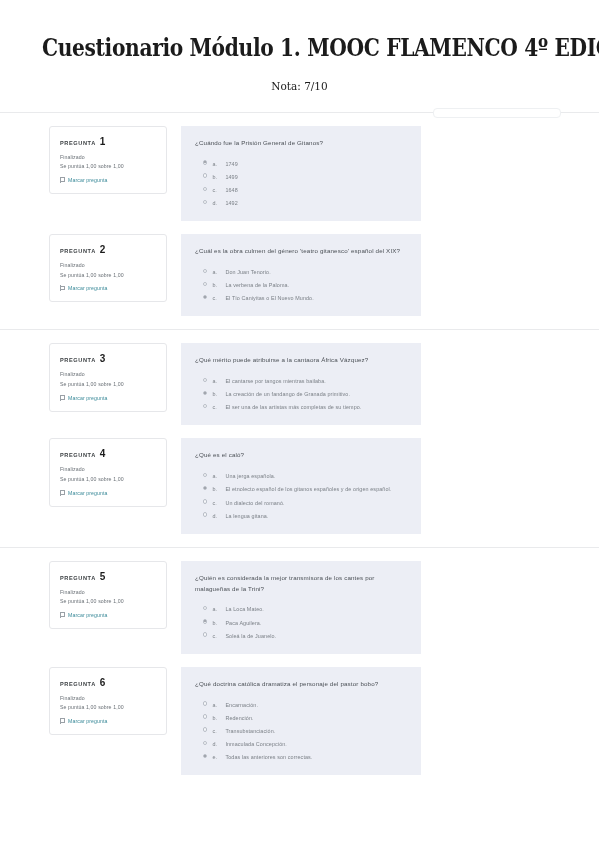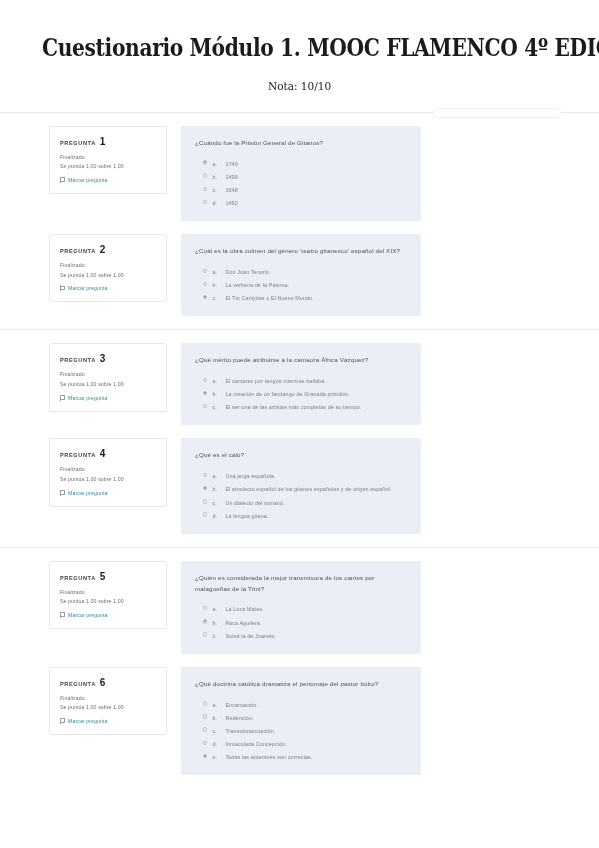--- a/index.html
+++ b/index.html
@@ -187,21 +187,21 @@
     box-sizing: border-box;
   }
   .spacer-lg { height: 20px; }
   .spacer-sm { height: 13px; }
 </style>
 </head>
 <body>
 
 <div class="doc-header">
   <div class="doc-title">Cuestionario Módulo 1. MOOC FLAMENCO 4º EDICIÓN</div>
-  <div class="doc-subtitle">Nota: 10/10</div>
+  <div class="doc-subtitle">Nota: 7/10</div>
 </div>
 
 <div class="spacer-lg"></div>
 <div class="page-divider"></div>
 <div class="top-right-stub"></div>
 
 <div id="questions-root">
     <div class="spacer-sm"></div>
     <div class="q-row">
       <div class="q-info">

